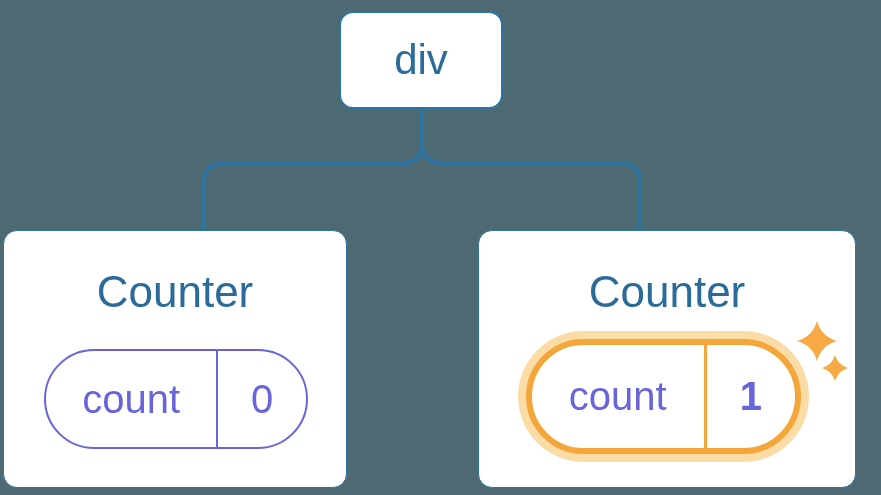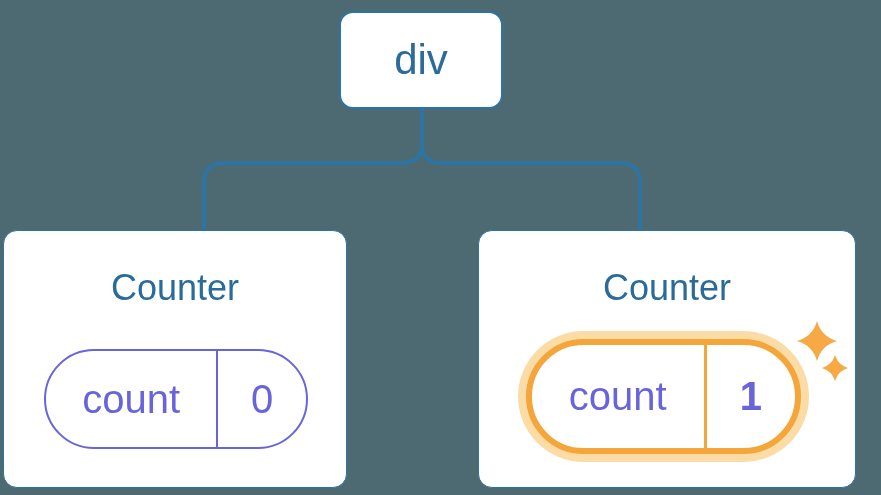--- a/index.html
+++ b/index.html
@@ -52,21 +52,21 @@
     border-radius: 14px;
     box-sizing: border-box;
     z-index: 2;
   }
   .card-left  { left: 3px;   width: 344px; }
   .card-right { left: 478px; width: 378px; }
 
   .card-title {
     margin-top: 36px;
     text-align: center;
-    font-size: 36px;
+    font-size: 44px;
     font-weight: 500;
     color: #2A6B99;
   }
 
   .pill {
     position: absolute;
     display: flex;
     align-items: stretch;
     background: #FFFFFF;
     box-sizing: border-box;

